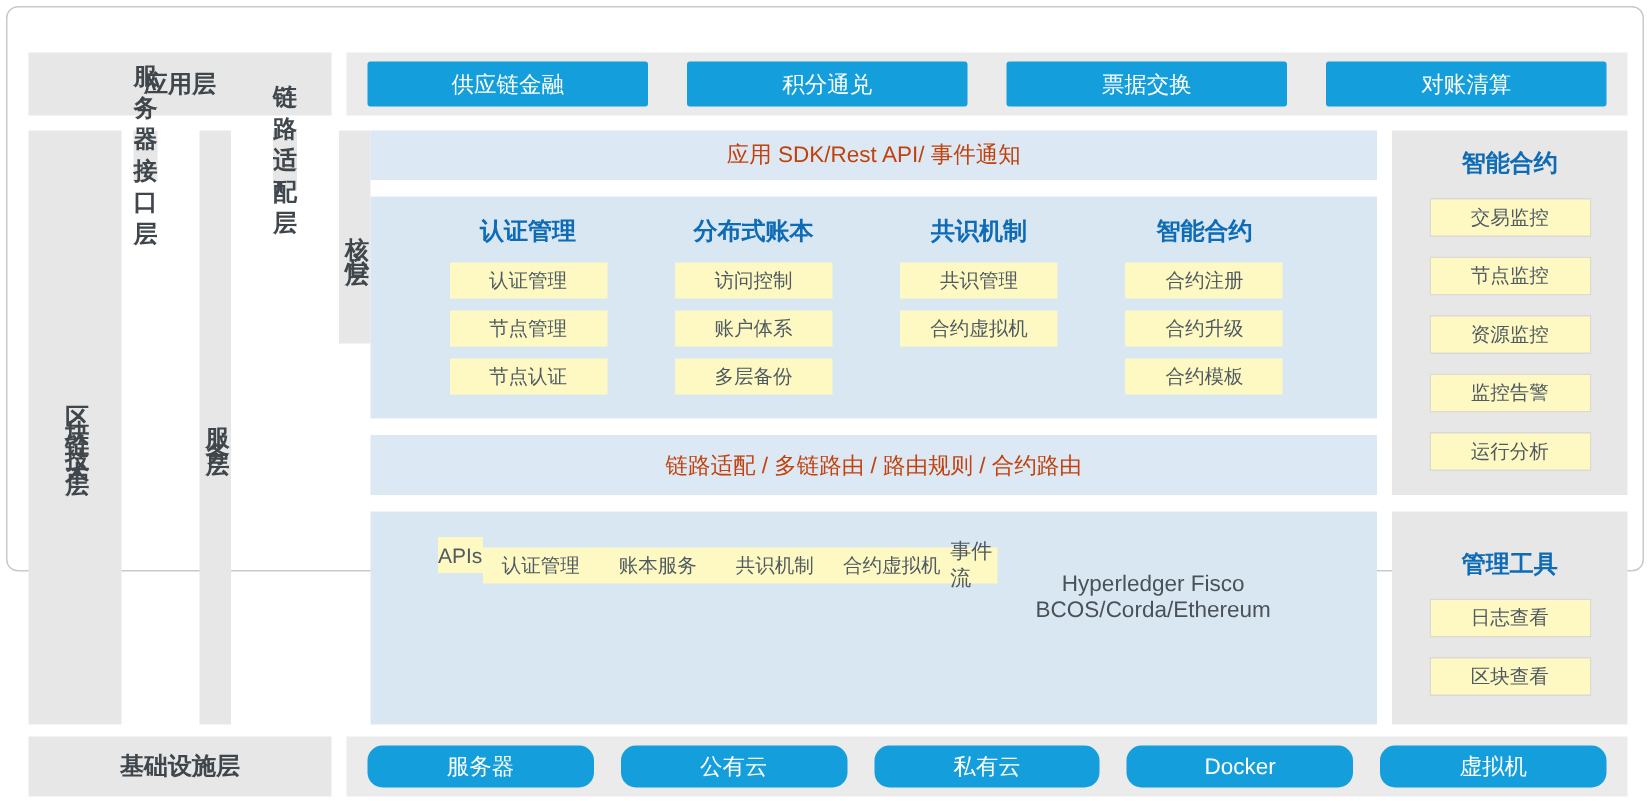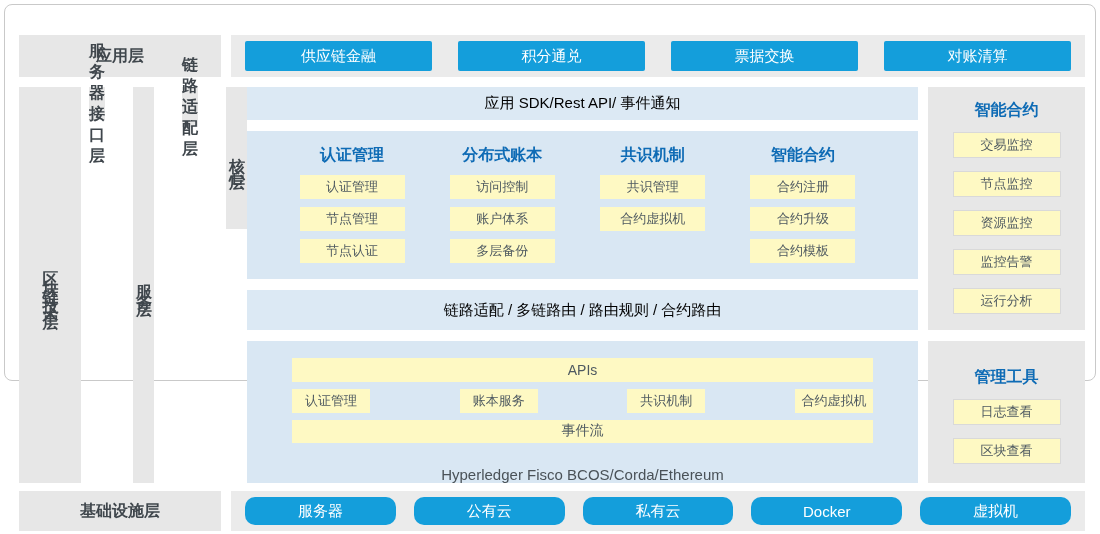--- a/index.html
+++ b/index.html
@@ -6,21 +6,21 @@
   body{width:1100px;height:534px;overflow:hidden;font-family:"Liberation Sans","DejaVu Sans",sans-serif;}
   .frame{position:absolute;left:4px;top:4px;width:1092px;height:377px;box-sizing:border-box;
          border:1px solid #c9c9c9;border-radius:8px;background:#fff;padding:30px 10px 0 14px;}
   
   .gray-label{background:#e7e7e7;display:flex;align-items:center;justify-content:center;
               font-size:16px;font-weight:bold;color:#3f464c;}
   .band{flex:1;margin-left:10px;background:#ebebeb;display:flex;align-items:center;padding:0 14px;}
   .btn{flex:1;height:30px;background:#149edb;color:#fff;display:flex;align-items:center;
        justify-content:center;font-size:15px;border-radius:2px;}
   .blue-bar{background:#dce9f4;display:flex;align-items:center;justify-content:center;
-            font-size:15px;color:#000000;}
+            font-size:15px;color:#c2410c;}
   .blue-panel{background:#d9e7f3;}
   .white-box{background:#fef9c3;display:flex;align-items:center;justify-content:center;
              font-size:13px;color:#4f5a61;}
   .vtext{writing-mode:vertical-lr;text-orientation:upright;letter-spacing:9px;
          font-weight:bold;color:#3f464c;font-size:16px;}
   
   .row-app,.row-infra{display:flex;height:42px;}
   .row-app .gray-label,.row-infra .gray-label{width:202px;}
   .row-app{margin-bottom:10px;}
   .row-app .band{gap:26px;justify-content:space-between;}
@@ -36,21 +36,21 @@
   .h-service{flex:1;}
   .h-adapter{height:40px;}
   .h-core{height:142px;}
   .inner-labels .gray-label{flex-direction:column;}
   
   .svc{display:flex;justify-content:space-between;padding:14px 40px 0 30px;box-sizing:border-box;}
   .svc-col{width:150px;display:flex;flex-direction:column;align-items:center;}
   .svc-head{font-size:16px;font-weight:bold;color:#0e6bb5;margin-bottom:10px;line-height:20px;}
   .svc-col .white-box{width:105px;height:24px;margin-bottom:8px;}
   
-  .core{padding:17px 45px 0 45px;box-sizing:border-box;display:flex;flex-direction:column;}
+  .core{padding:17px 45px 0 45px;box-sizing:border-box;display:flex;flex-direction:row;}
   .core .wide{height:24px;font-size:14px;}
   .core-mods{display:flex;justify-content:space-between;margin-top:7px;}
   .core-mods .white-box{width:78px;height:24px;}
   .core .wide2{margin-top:7px;}
   .core-platforms{margin-top:23px;text-align:center;font-size:15px;color:#4a5258;}
   
   .right-col{width:157px;margin-left:10px;display:flex;flex-direction:column;gap:11px;}
   .r-panel{background:#e7e7e7;display:flex;flex-direction:column;align-items:center;}
   .r-panel.p1{height:243px;padding-top:13px;box-sizing:border-box;}
   .r-panel.p2{flex:1;padding-top:26px;box-sizing:border-box;}

